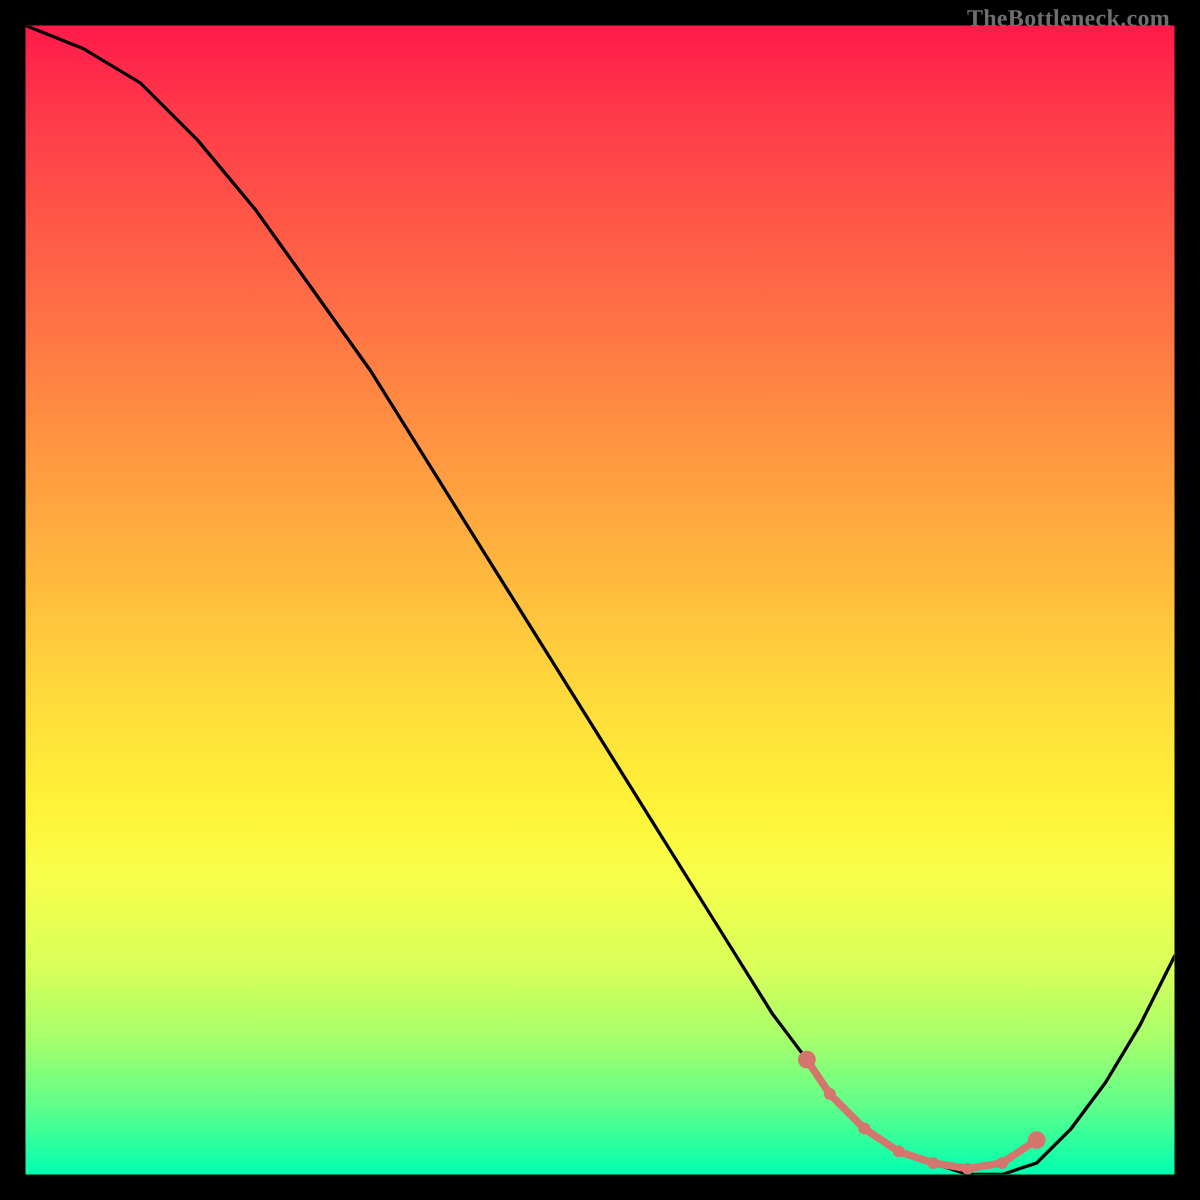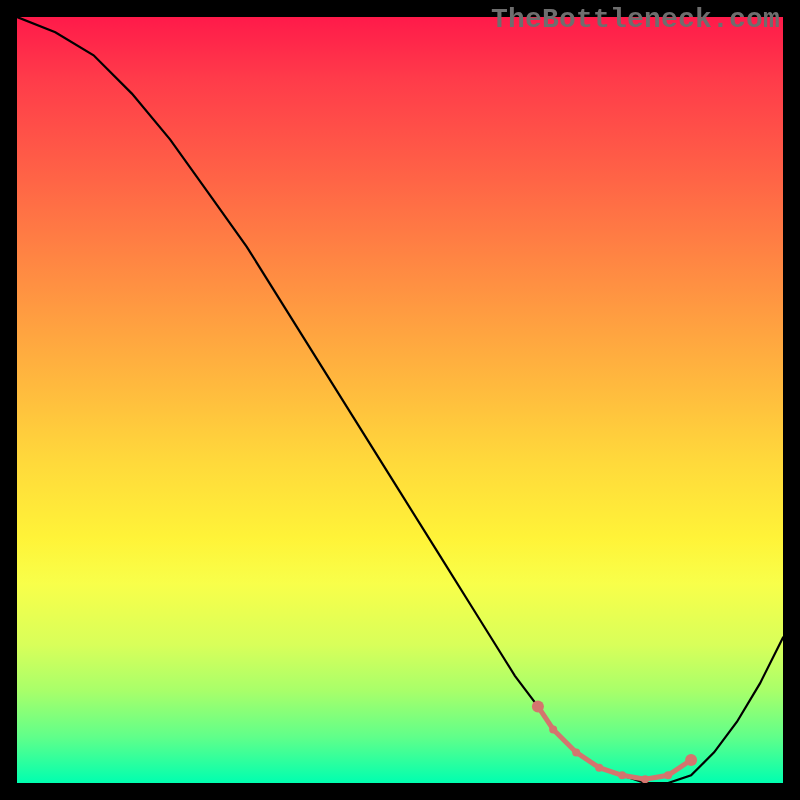--- a/index.html
+++ b/index.html
@@ -30,22 +30,22 @@
       #d8ff5a 82%,
       #a8ff6a 88%,
       #60ff8a 94%,
       #00ffb0 100%
     );
   }
   .watermark {
     position: absolute;
     top: 4px;
     right: 20px;
-    font-family: Liberation Mono, monospace;
-    font-size: 28px;
+    font-family: Liberation Serif, serif;
+    font-size: 16px;
     font-weight: 600;
     color: #6e6e6e;
     letter-spacing: 0.2px;
   }
   svg.curve {
     position: absolute;
     left: 0;
     top: 0;
     width: 766px;
     height: 766px;

